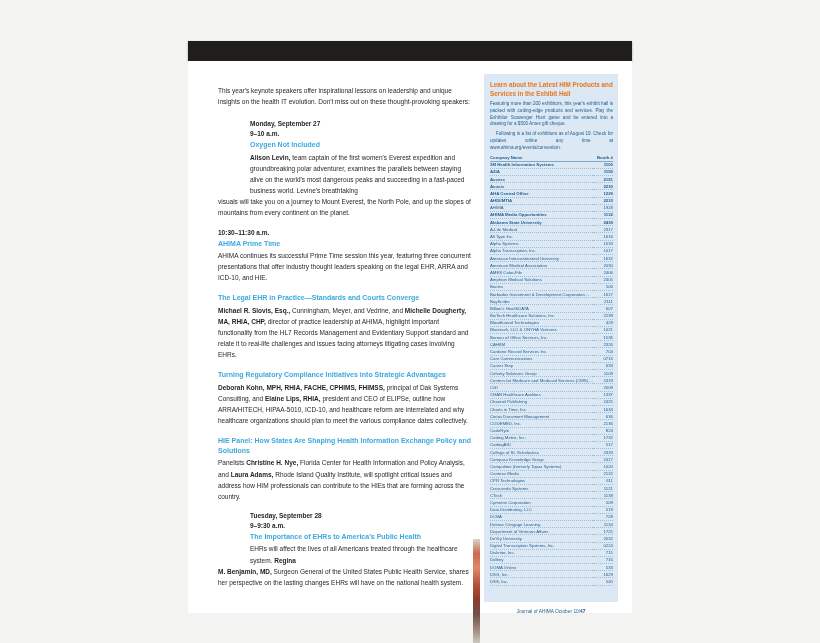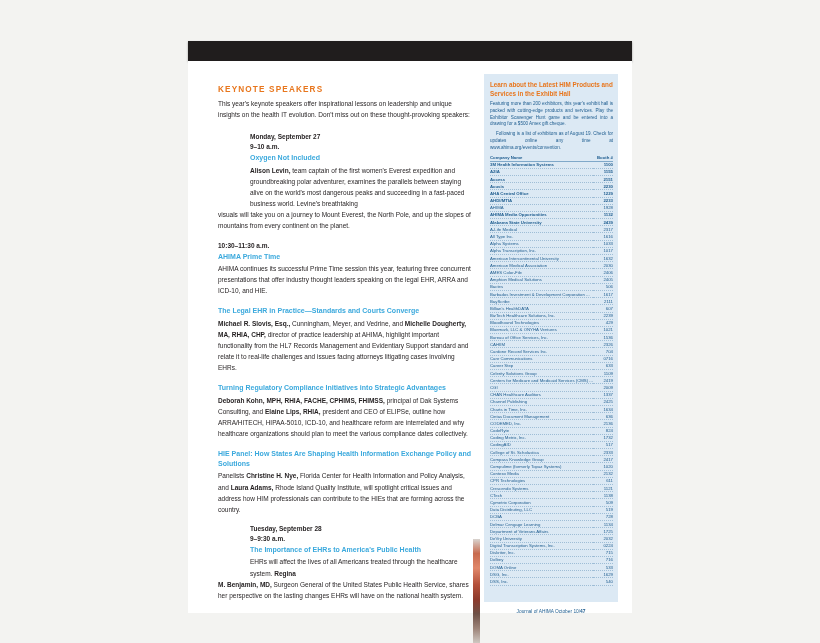--- a/index.html
+++ b/index.html
@@ -150,21 +150,20 @@
 </head>
 <body>
 
 <div id="page">
 
   <div id="topbar"></div>
 
   <div id="sheet">
 
     <div id="leftcol">
-      <div class="kw-title">KEYNOTE SPEAKERS</div>
       <p class="intro">This year's keynote speakers offer inspirational lessons on leadership and unique insights on the health IT evolution. Don't miss out on these thought-provoking speakers:</p>
 
       <div class="indent-block">
         <div class="dayline">Monday, September 27</div>
         <div class="dayline">9–10 a.m.</div>
         <div class="sess-head">Oxygen Not Included</div>
         <p class="body-txt"><b>Alison Levin,</b> team captain of the first women's Everest expedition and groundbreaking polar adventurer, examines the parallels between staying alive on the world's most dangerous peaks and succeeding in a fast-paced business world. Levine's breathtaking</p>
       </div>
       <p class="body-txt">visuals will take you on a journey to Mount Everest, the North Pole, and up the slopes of mountains from every continent on the planet.</p>
 

